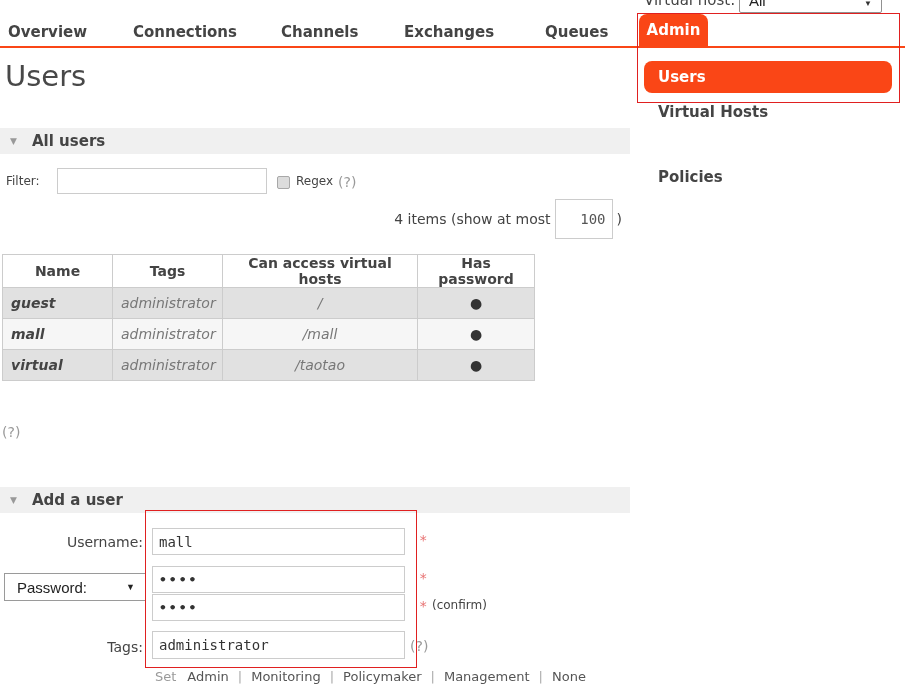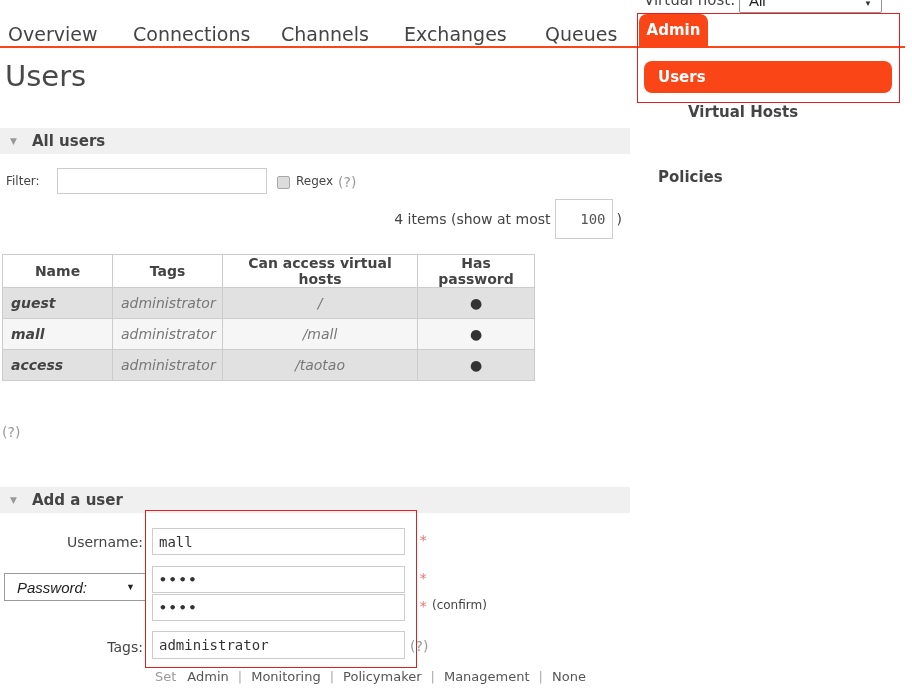--- a/index.html
+++ b/index.html
@@ -9,32 +9,32 @@
 
   
   .vh-label { left:644px; top:-9px; font-size:15px; color:#444; }
   .vh-select { left:739px; top:-14px; width:143px; height:27px; border:1px solid #919191;
                border-radius:2px; background:#fff; font-family:"Liberation Sans",sans-serif;
                font-size:15px; color:#222; }
   .vh-select .val { position:absolute; left:9px; bottom:3px; }
   .vh-select .arrow { position:absolute; right:9px; bottom:4px; font-size:8px; color:#333; }
 
   
-  .nav-item { position:absolute; top:23px; font-size:19px; font-weight:normal; color:#444; cursor:pointer; }
+  .nav-item { position:absolute; top:23px; font-size:15px; font-weight:bold; color:#444; cursor:pointer; }
   .nav-0 { left:8px; } .nav-1 { left:133px; } .nav-2 { left:281px; } .nav-3 { left:404px; } .nav-4 { left:545px; }
   .nav-line { left:0; top:46px; width:905px; height:2px; background:#fa4616; }
   .admin-tab { left:639px; top:14px; width:69px; height:34px; background:#fa4616;
                border-radius:8px 8px 0 0; color:#fff; font-size:15px; font-weight:bold;
                text-align:center; line-height:32px; cursor:pointer; }
 
   
   .users-pill { left:644px; top:61px; width:248px; height:32px; background:#fa4616; border-radius:8px;
                 color:#fff; font-size:15px; font-weight:bold; line-height:32px; padding-left:14px; cursor:pointer; }
   .side-link { position:absolute; left:658px; font-size:15px; font-weight:bold; color:#444; cursor:pointer; }
-  .side-vhosts { top:103px;margin-left:30px; } .side-policies { top:136px;margin-top:32px; }
+  .side-vhosts { top:103px; } .side-policies { top:136px;margin-top:32px; }
 
   
   .redbox { border:1px solid #e02020; background:transparent; pointer-events:none; }
   .redbox1 { left:637px; top:13px; width:263px; height:90px; }
   .redbox2 { left:145px; top:510px; width:272px; height:158px; }
 
   
   .page-title { left:5px; top:59px; font-size:29px; color:#484848; }
   .section-bar { left:0; width:630px; height:26px; background:#f0f0f0; }
   .bar1 { top:128px; } .bar2 { top:487px; }
@@ -72,21 +72,21 @@
   
   .form-label { position:absolute; left:0; width:143px; text-align:right; font-size:14px; color:#444; }
   .username-label { top:534px; }
   .tags-label { top:639px; }
   .username-input { left:152px; top:528px; width:253px; height:27px; }
   .pwd-input { left:152px; width:253px; height:27px; font-weight:bold; letter-spacing:2px; font-size:13px; }
   .pwd1 { top:566px; } .pwd2 { top:594px; }
   .tags-input { left:152px; top:631px; width:253px; height:28px; }
   .pw-select { left:4px; top:573px; width:142px; height:28px; border:1px solid #9a9a9a; background:#fff;
                font-family:"Liberation Sans",sans-serif; font-size:15px; color:#222; cursor:pointer; }
-  .pw-select .val { position:absolute; left:12px; top:5px;font-style:italic; }
+  .pw-select .val { position:absolute; left:12px; top:5px; }
   .pw-select .arrow { position:absolute; right:10px; top:8px; font-size:9px; color:#222; }
   .star { position:absolute; left:419px; color:#e87474; font-size:14px;
           font-family:"DejaVu Sans Mono",monospace; }
   .star1 { top:532px; } .star2 { top:570px; } .star3 { top:598px; }
   .confirm-label { left:432px; top:598px; }
   .tags-help { left:410px; top:638px; }
 
   .set-row { left:155px; top:669px; display:flex; gap:9px; font-size:13px; align-items:center; }
   .set-word { color:#9a9a9a; margin-right:2px; }
   .set-link { color:#555; cursor:pointer; }
@@ -150,21 +150,21 @@
       <td class="c-vh">/</td>
       <td class="c-pw">●</td>
     </tr>
     <tr>
       <td class="c-name">mall</td>
       <td class="c-tags">administrator</td>
       <td class="c-vh">/mall</td>
       <td class="c-pw">●</td>
     </tr>
     <tr>
-      <td class="c-name">access</td>
+      <td class="c-name">virtual</td>
       <td class="c-tags">administrator</td>
       <td class="c-vh">/taotao</td>
       <td class="c-pw">●</td>
     </tr>
   </tbody>
 </table>
 
 <div class="abs help table-help">(?)</div>
 
 <div class="abs section-bar bar2">

